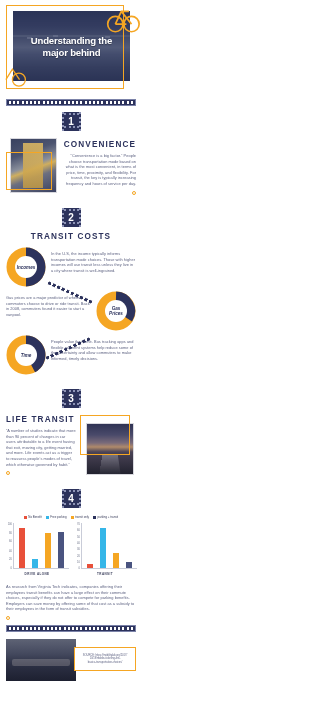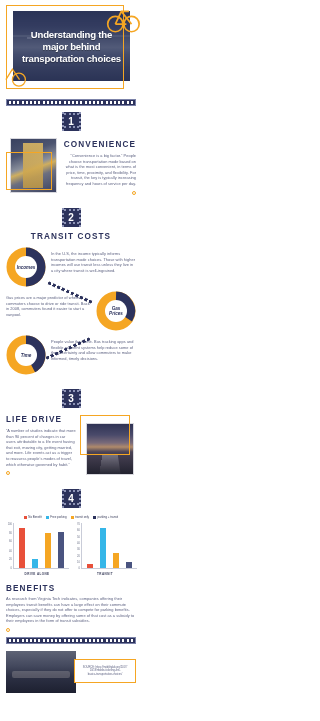--- a/index.html
+++ b/index.html
@@ -390,21 +390,20 @@
       <i class="boat" style="left:40px;top:24px;"></i>
       <i class="boat" style="left:66px;top:27px;"></i>
       <i class="boat" style="left:92px;top:25px;"></i>
     </div>
     <div class="hero-overlay"></div>
     <div class="hero-frame"></div>
 
     <div class="hero-title">
       <div>Understanding the</div>
       <div>major behind</div>
-      <div>transportation choices</div>
     </div>
 
     <svg class="bike-tr" viewBox="0 0 40 40">
       <circle cx="11" cy="26" r="9" fill="none" stroke="#f5a623" stroke-width="2"></circle>
       <circle cx="30" cy="26" r="9" fill="none" stroke="#f5a623" stroke-width="2"></circle>
       <path d="M11 26 L18 11 L27 11 M18 11 L30 26 M11 26 L24 26" fill="none" stroke="#f5a623" stroke-width="2"></path>
     </svg>
     <svg class="bike-bl" viewBox="0 0 40 40">
       <circle cx="26" cy="24" r="10" fill="none" stroke="#f5a623" stroke-width="2"></circle>
       <path d="M6 24 L16 8 L27 24" fill="none" stroke="#f5a623" stroke-width="2"></path>
@@ -514,21 +513,21 @@
 
     </div>
   </div>
 
   <div class="badge-wrap">
     <div class="badge">3</div>
   </div>
 
   <div class="sec3">
     <div class="left">
-      <h2 class="sec-title">LIFE DRIVE</h2>
+      <h2 class="sec-title">LIFE TRANSIT</h2>
       <p class="body-text">“A number of studies indicate that more than 90 percent of changes in car users attributable to a life event having that exit, moving city, getting married, and more. Life events act as a trigger to reassess people’s modes of travel, which otherwise governed by habit.”</p>
       <div class="dot-mark"></div>
     </div>
     <div class="photo-block2">
       <div class="accent2"></div>
       <div class="pic2"></div>
     </div>
   </div>
 
   <div class="badge-wrap">
@@ -596,21 +595,20 @@
             <div class="bar" style="background:#4a5480;height:14%"></div>
           </div>
         </div>
         <div class="xlabel">TRANSIT</div>
       </div>
 
     </div>
   </div>
 
   <div class="benefits">
-    <h2 class="sec-title">BENEFITS</h2>
     <p class="body-text">As research from Virginia Tech indicates, companies offering their employees transit benefits can have a large effect on their commute choices, especially if they do not offer to compete for parking benefits. Employers can save money by offering some of that cost as a subsidy to their employees in the form of transit subsidies.</p>
     <div class="dot-mark"></div>
   </div>
 
   <div class="divider">
     <i></i>
       <i></i>
       <i></i>
       <i></i>
       <i></i>

